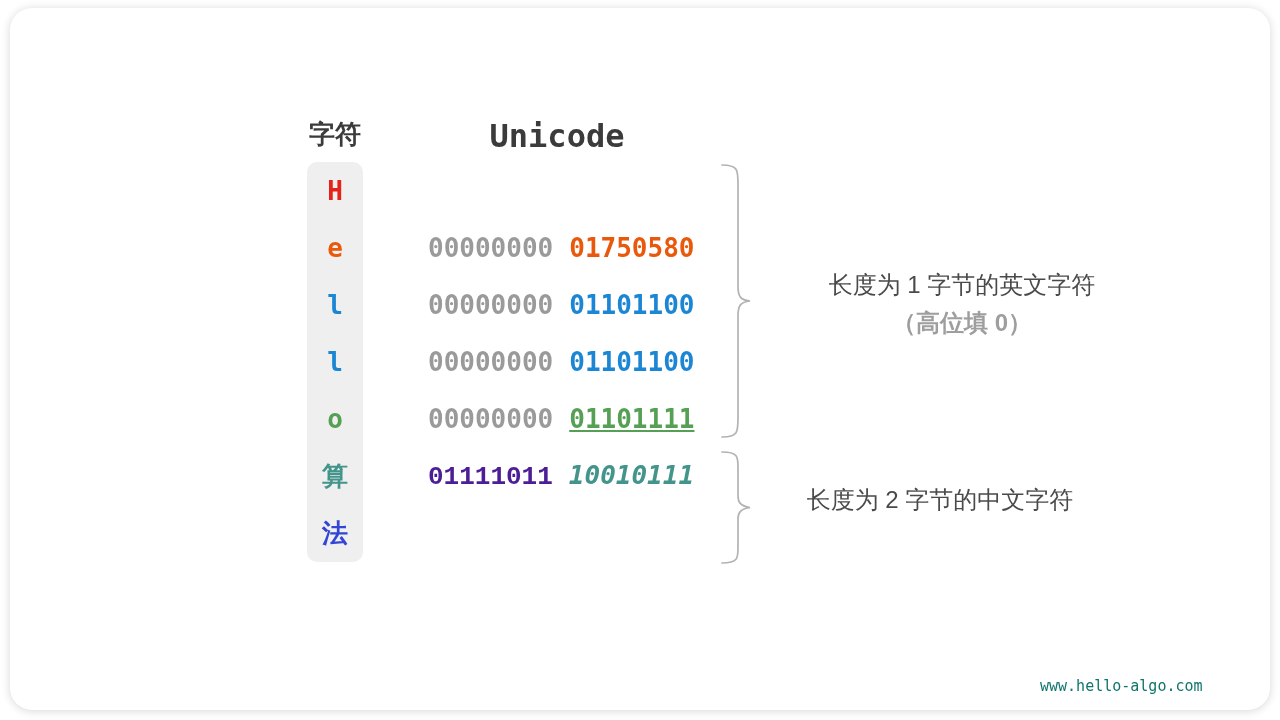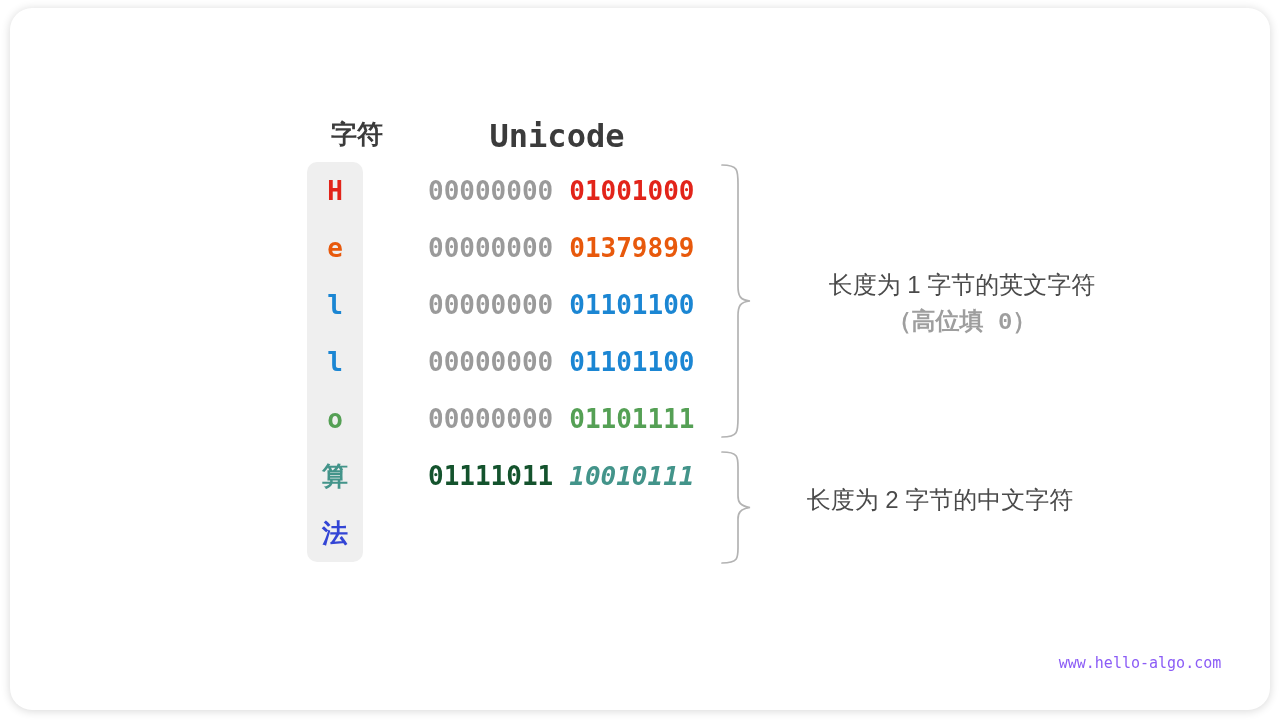--- a/index.html
+++ b/index.html
@@ -11,26 +11,26 @@
     font-family: "Liberation Sans", sans-serif;
   }
   .card {
     position: absolute;
     left: 10px; top: 8px; right: 10px; bottom: 10px;
     background: #ffffff;
     border-radius: 22px;
     box-shadow: 0 1px 10px rgba(0,0,0,0.16);
   }
   .abs { position: absolute; }
-  .mono { font-family: Liberation Mono, monospace; }
+  .mono { font-family: Liberation Sans, sans-serif; }
 
   .hdr-char {
     left: 307px; top: 117px; width: 56px;
     text-align: center;
-    font-weight: bold; font-size: 26px; color: #3b3b3b; margin-left: 22px;
+    font-weight: bold; font-size: 26px; color: #3b3b3b;
   }
   .hdr-unicode {
     left: 457px; top: 117px; width: 200px;
     text-align: center;
     font-family: "DejaVu Sans Mono", monospace;
     font-weight: bold; font-size: 32px; color: #3b3b3b;
   }
 
   .char-col-bg {
     left: 307px; top: 162px; width: 56px; height: 400px;
@@ -69,62 +69,61 @@
     color: #9e9e9e; font-weight: bold;
   }
   .label-cn {
     left: 770px; top: 486px; width: 340px;
     text-align: center;
     font-size: 24px; color: #4a4a4a;
     line-height: 28px;
   }
 
   .watermark {
-    left: 1040px; top: 654px; width: 200px;
-    text-align: center;
+    left: 1040px; top: 677px; width: 200px;
+    text-align: left;
     font-family: "DejaVu Sans Mono", monospace;
-    font-size: 15px; color: #8b5cf6;
+    font-size: 15px; color: #0f766e;
   }
 </style>
 </head>
 <body>
 
 <div class="stage">
 
   <div class="card"></div>
 
   <div class="abs hdr-char">字符</div>
   <div class="abs hdr-unicode">Unicode</div>
 
   <div class="abs char-col-bg"></div>
 
   <div class="abs rows">
     <div class="row">
       <span class="cell-char" style="color: rgb(226, 36, 26);">H</span>
-      <span class="cell-bin"><span style="color: rgb(154, 154, 154);">00000000</span><span class="byte2" style="color: rgb(226, 36, 26);">01001000</span></span>
     </div>
     <div class="row">
       <span class="cell-char" style="color: rgb(232, 89, 12);">e</span>
-      <span class="cell-bin"><span style="color: rgb(154, 154, 154);">00000000</span><span class="byte2" style="color: rgb(232, 89, 12);">01379899</span></span>
+      <span class="cell-bin"><span style="color: rgb(154, 154, 154);">00000000</span><span class="byte2" style="color: rgb(232, 89, 12);">01750580</span></span>
     </div>
     <div class="row">
       <span class="cell-char" style="color: rgb(27, 134, 211);">l</span>
       <span class="cell-bin"><span style="color: rgb(154, 154, 154);">00000000</span><span class="byte2" style="color: rgb(27, 134, 211);">01101100</span></span>
     </div>
     <div class="row">
       <span class="cell-char" style="color: rgb(27, 134, 211);">l</span>
       <span class="cell-bin"><span style="color: rgb(154, 154, 154);">00000000</span><span class="byte2" style="color: rgb(27, 134, 211);">01101100</span></span>
     </div>
     <div class="row">
       <span class="cell-char" style="color: rgb(85, 160, 85);">o</span>
-      <span class="cell-bin"><span style="color: rgb(154, 154, 154);">00000000</span><span class="byte2" style="color: rgb(85, 160, 85);">01101111</span></span>
+      <span class="cell-bin"><span style="color: rgb(154, 154, 154);">00000000</span><span class="byte2" style="color: rgb(85, 160, 85); text-decoration: underline;">01101111</span></span>
     </div>
     <div class="row">
       <span class="cell-char" style="color: rgb(67, 148, 138);">算</span>
-      <span class="cell-bin"><span style="color: #14532d;">01111011</span><span class="byte2" style="color: rgb(67, 148, 138); font-style: italic;">10010111</span></span>
+      <span class="cell-bin"><span style="color: #4c1d95; font-family: Liberation Mono, monospace;">01111011</span><span class="byte2" style="color: rgb(67, 148, 138); font-style: italic;">10010111</span></span>
     </div>
     <div class="row">
       <span class="cell-char" style="color: rgb(51, 69, 213);">法</span>
     </div>
   </div>
 
   <svg class="abs brace-svg" width="44" height="420" viewBox="0 0 44 420">
     <path d="M 6,5 C 22,5 22,10 22,24 L 22,126 C 22,136 24,140 34,141 C 24,142 22,146 22,156 L 22,258 C 22,272 22,277 6,277" fill="none" stroke="#b3b3b3" stroke-width="1.7" stroke-linecap="round"></path>
     <path d="M 6,292 C 22,292 22,297 22,307 L 22,336 C 22,342 24,346 34,347.5 C 24,349 22,353 22,359 L 22,388 C 22,398 22,403 6,403" fill="none" stroke="#b3b3b3" stroke-width="1.7" stroke-linecap="round"></path>
   </svg>

